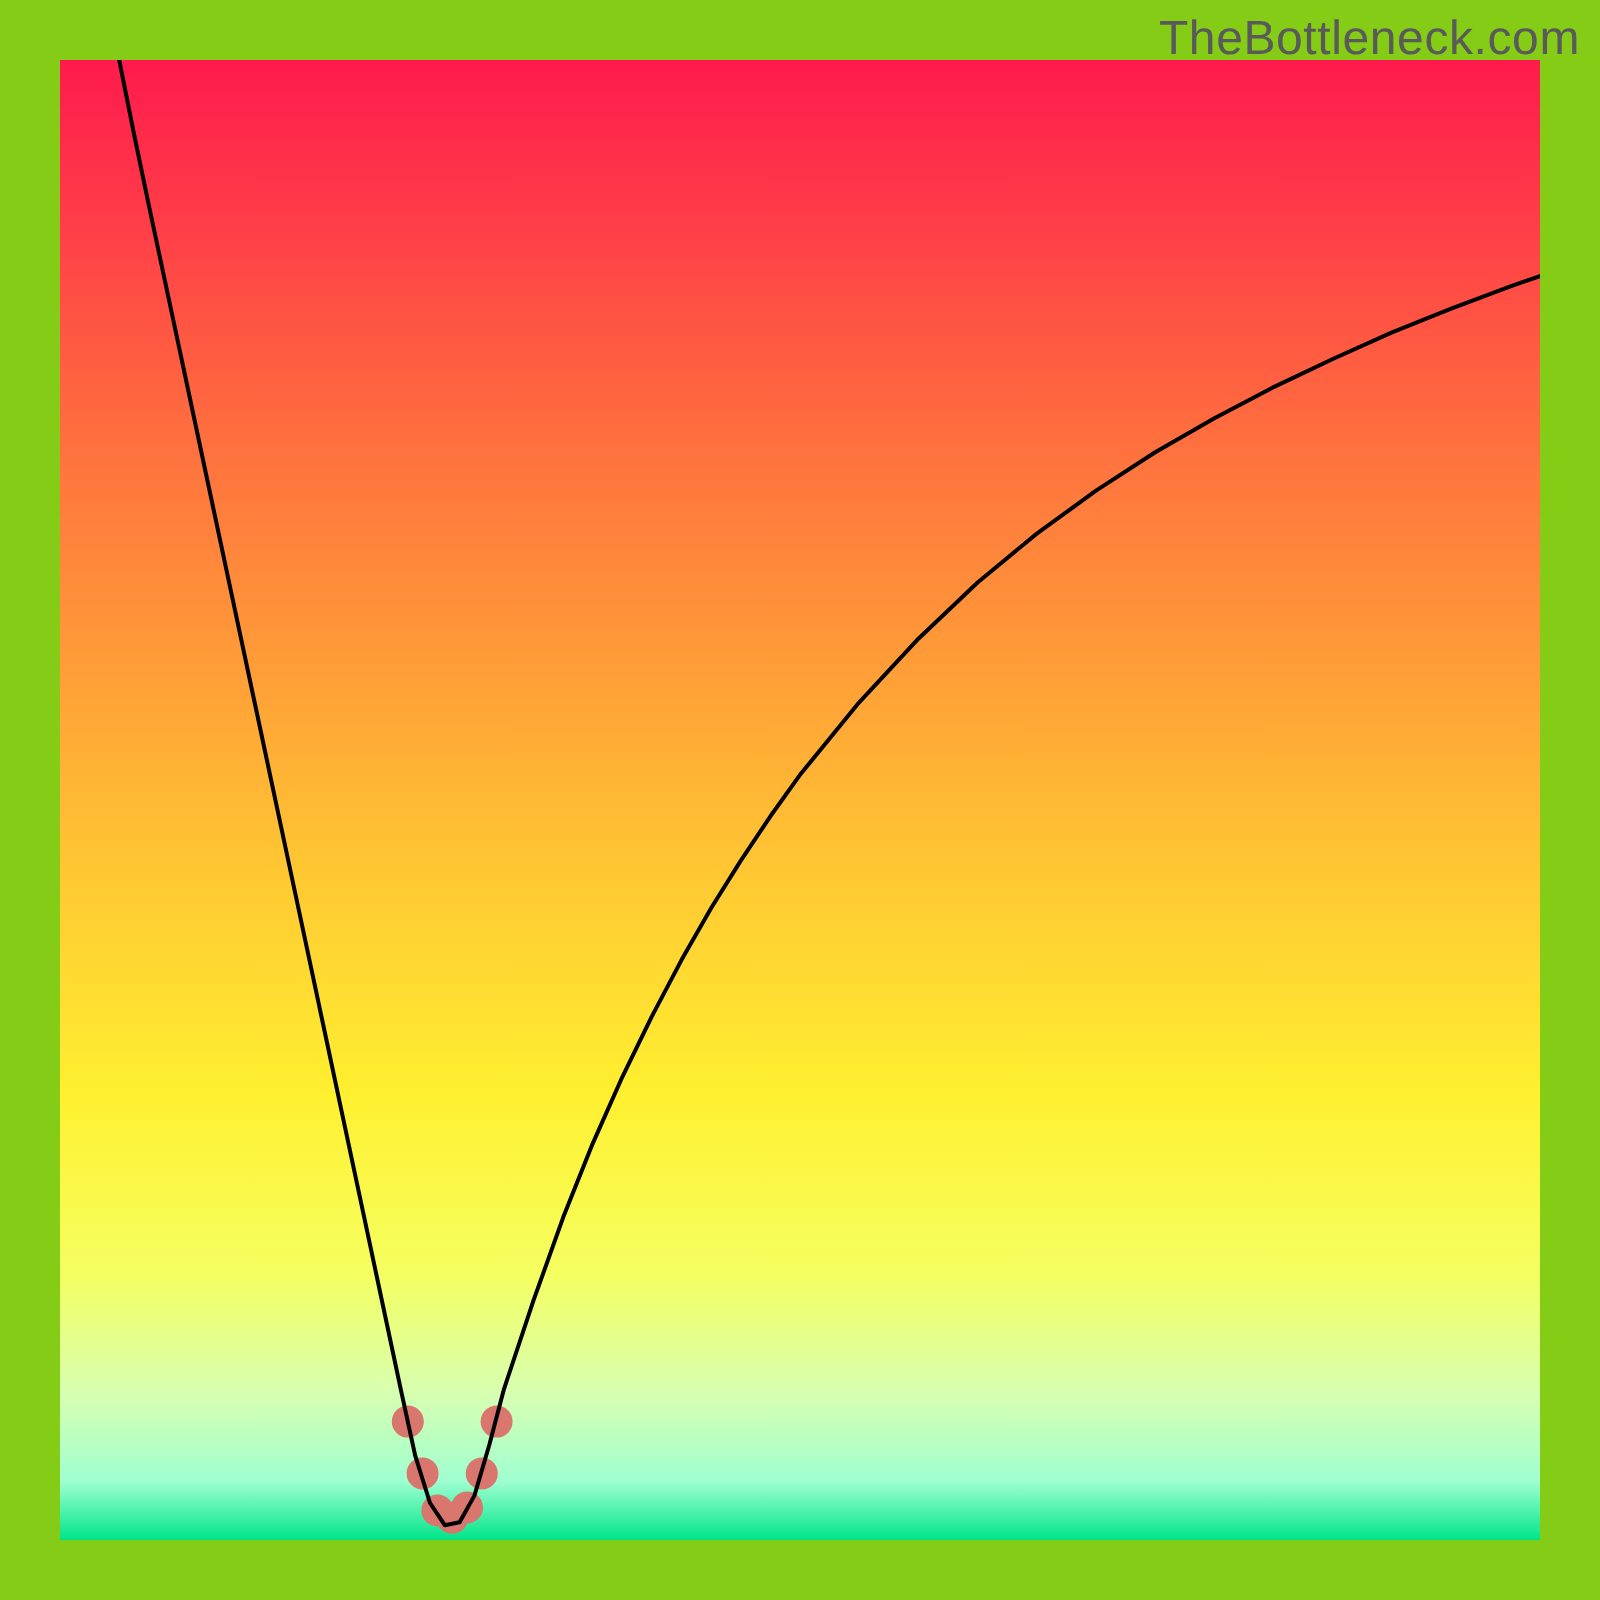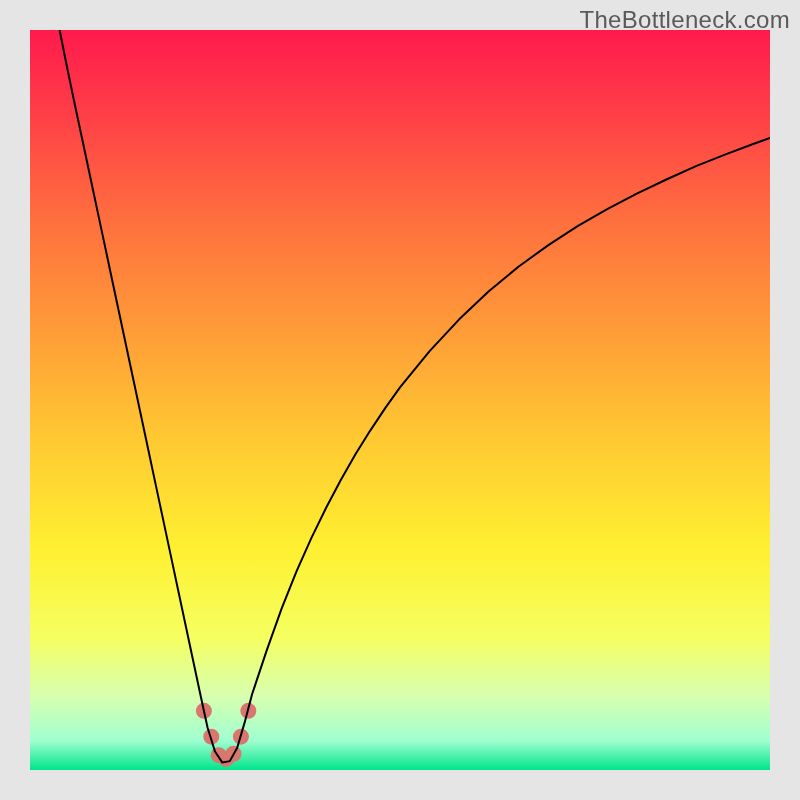--- a/index.html
+++ b/index.html
@@ -7,21 +7,21 @@
     padding: 0;
     width: 800px;
     height: 800px;
     background: #000;
     font-family: Arial, sans-serif;
     overflow: hidden;
   }
   .outer {
     width: 800px;
     height: 800px;
-    background: #e5e5e5;
+    background: #84cc16;
     position: relative;
   }
   .watermark {
     position: absolute;
     top: 6px;
     right: 10px;
     color: #5a5a5a;
     font-size: 24px;
     font-weight: 500;
     letter-spacing: 0.3px;

